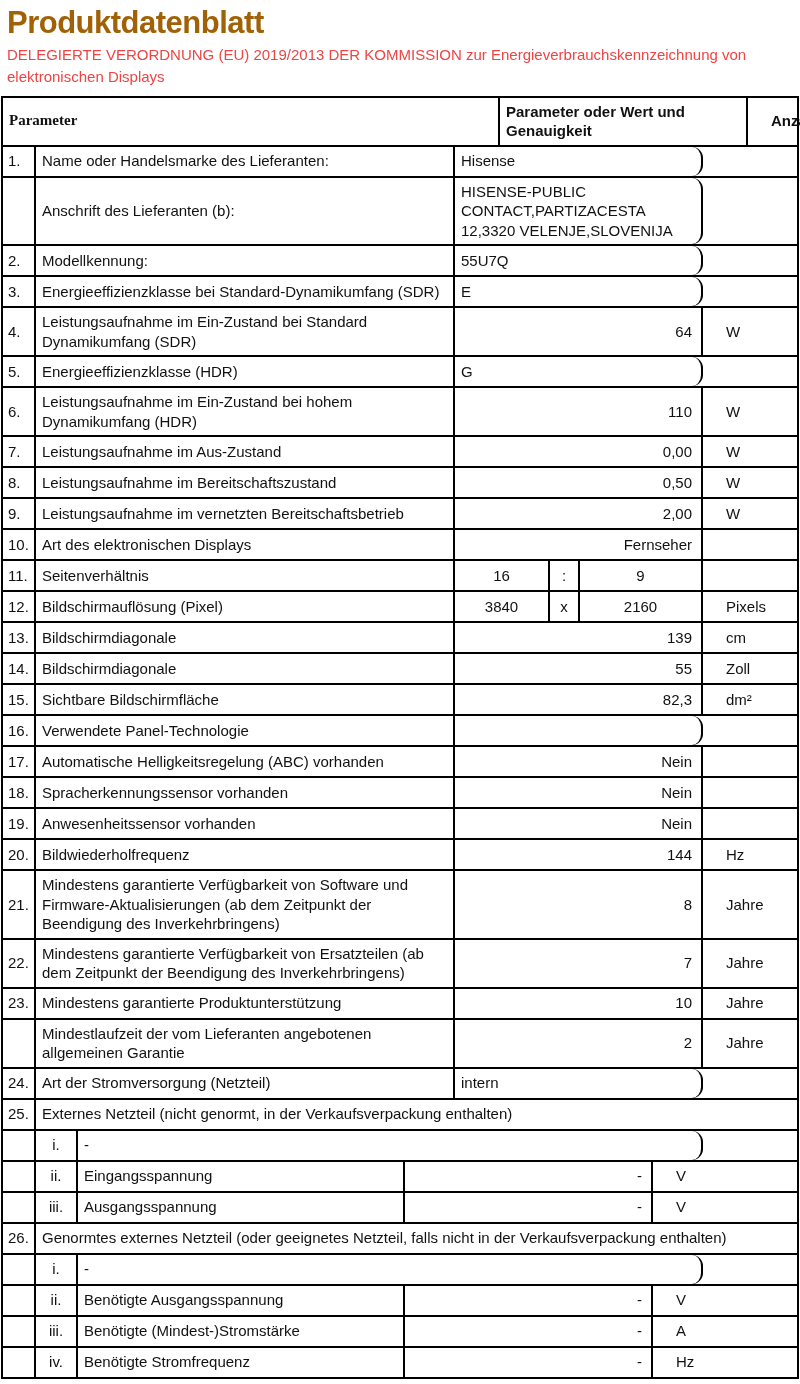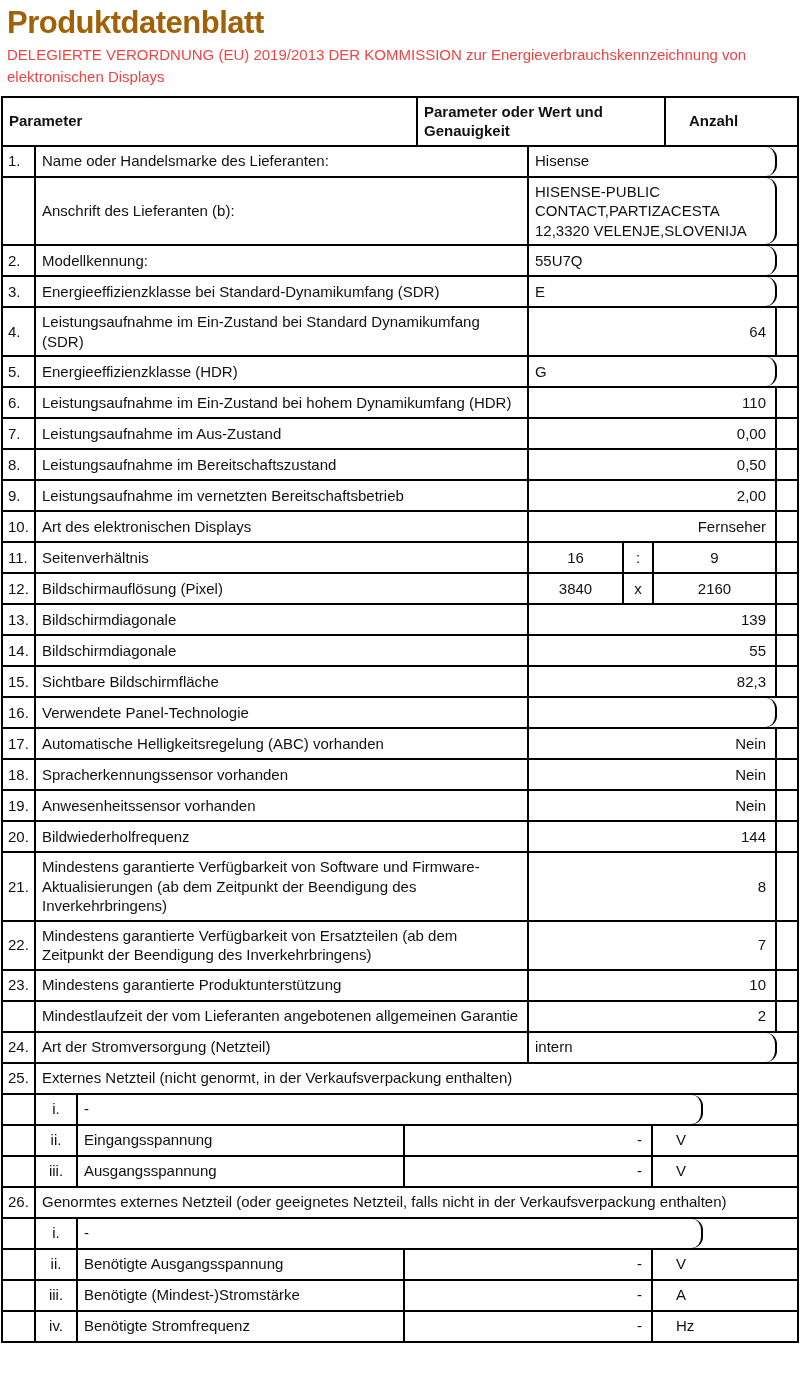--- a/index.html
+++ b/index.html
@@ -40,30 +40,30 @@
     border-right:2px solid #000000;
     padding:4px 6px;
     display:flex;
     align-items:center;
     font-size:15px;
     line-height:1.3;
   }
   .row > .cell:last-child{border-right:none;}
   .grow{flex:1;margin-left:17px;}
   .w-num{width:33px;flex:none;padding-left:5px;padding-right:2px;}
-  .w-label{width:493px;flex:none;}
+  .w-label{width:419px;flex:none;}
   .w-value{width:248px;flex:none;}
   .w-sub{width:42px;flex:none;justify-content:center;}
   .w-sublabel{width:327px;flex:none;}
   .w-subspan{width:625px;flex:none;}
   .align-right{justify-content:flex-end;padding-right:9px;}
   .align-left{justify-content:flex-start;border-radius:11px;}
   .header{min-height:46px;}
   .header .cell{font-weight:700;}
-  .c-param-h{width:415px;flex:none;}
+  .c-param-h{width:497px;flex:none;font-family:Liberation Serif, serif;}
   .c-val-h{width:248px;flex:none;}
   .split{padding:0;align-items:stretch;}
   .subcell{
     box-sizing:border-box;
     display:flex;align-items:center;justify-content:center;
     font-size:15px;
   }
   .s1{width:93px;}
   .s2{width:32px;border-left:2px solid #000000;border-right:2px solid #000000;}
   .s3{flex:1;}

